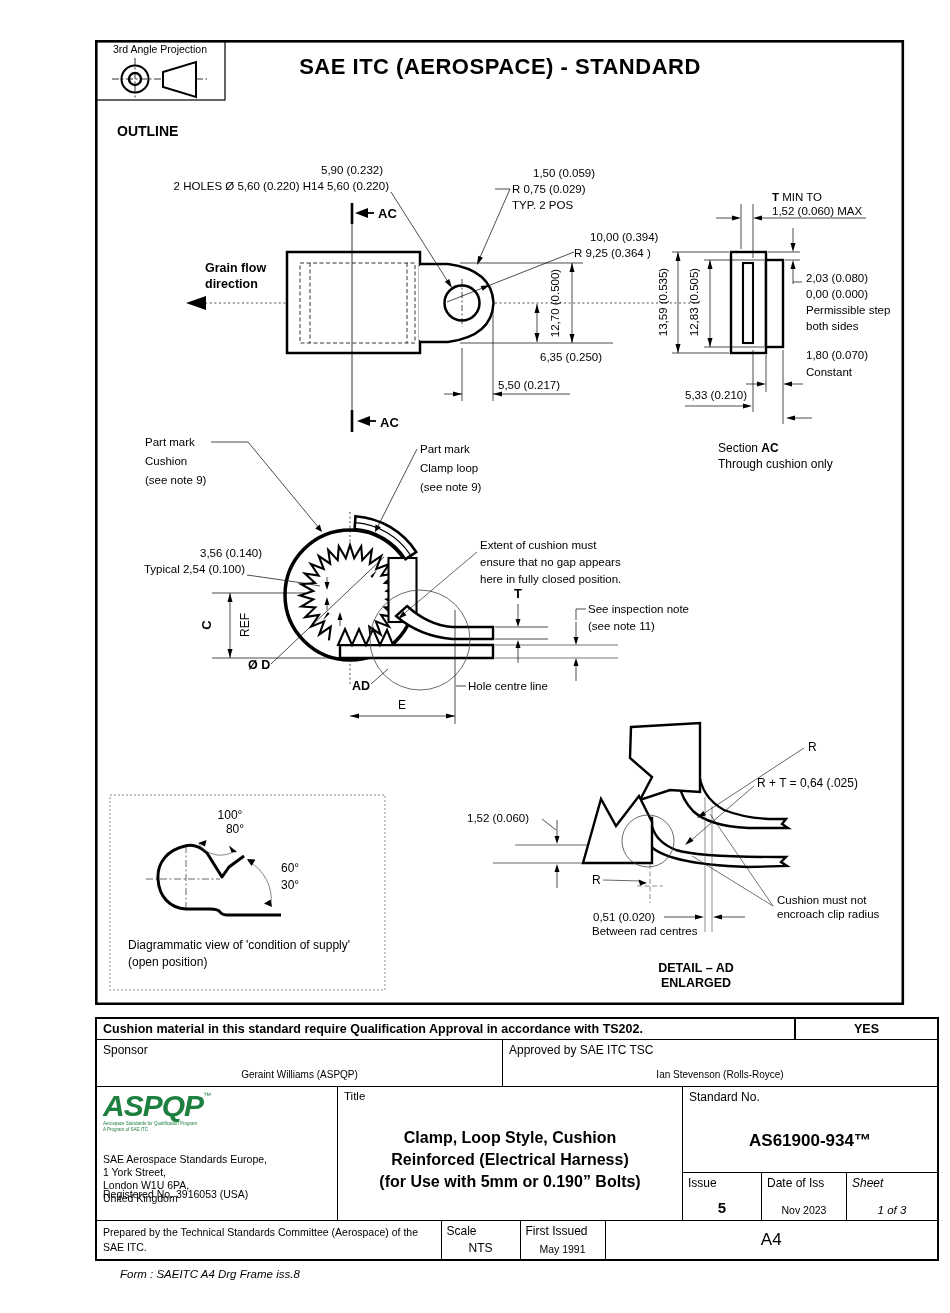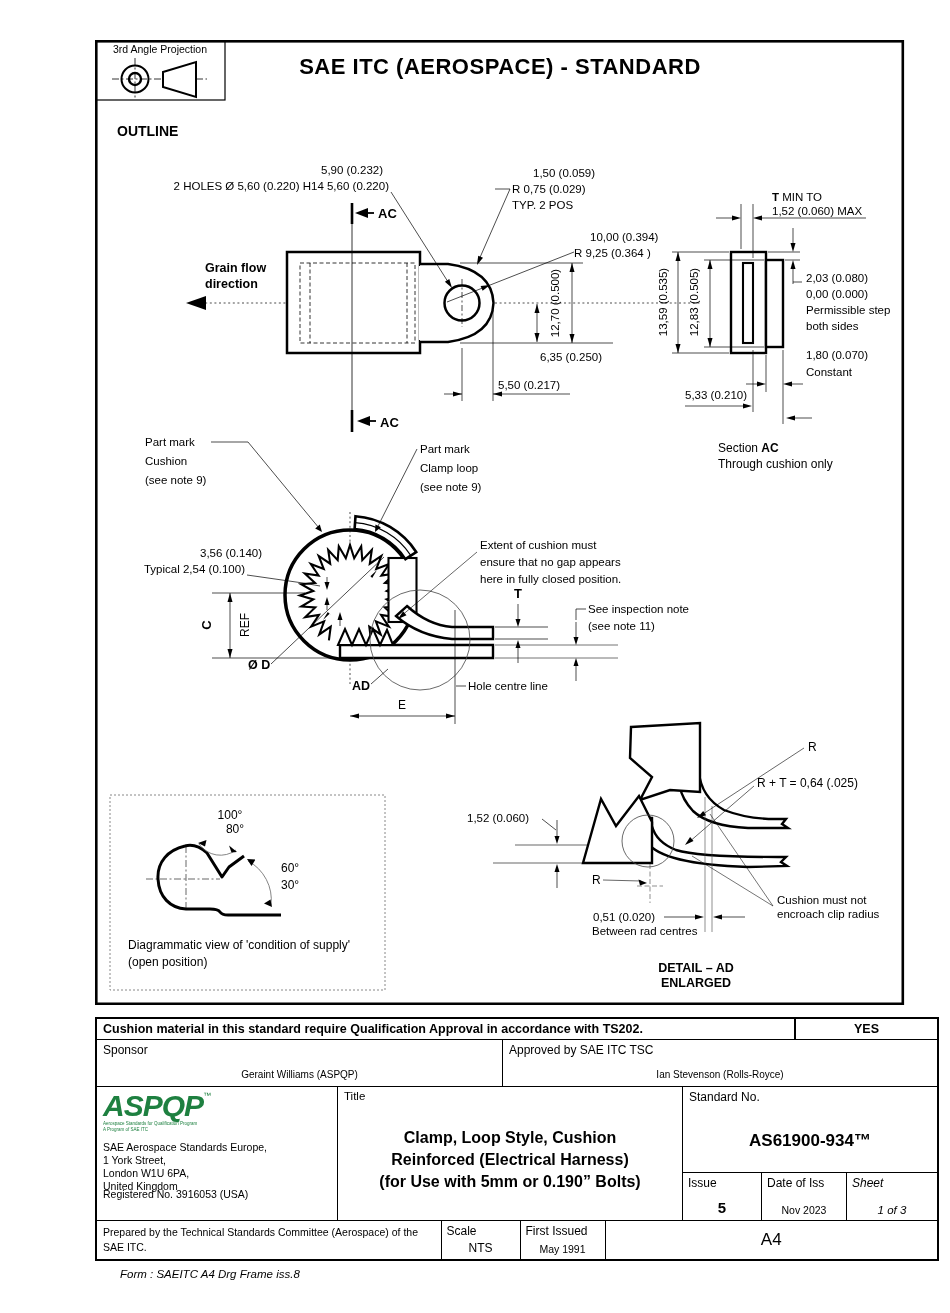--- a/index.html
+++ b/index.html
@@ -21,21 +21,21 @@
   .cell:last-child{border-right:none;}
   .qual{flex:1;font-weight:bold;font-size:12.5px;padding:3px 6px;}
   .qual-yes{width:141px;font-weight:bold;font-size:12.5px;text-align:center;padding:3px 0;}
   .sp{width:406px;height:46px;position:relative;font-size:12px;padding:3px 6px;}
   .sp .nm{position:absolute;left:0;right:0;bottom:6px;text-align:center;font-size:10px;}
   .logo-cell{width:241px;height:133px;position:relative;padding:4px 6px;}
   .logo-word{font-size:30px;font-weight:bold;font-style:italic;color:var(--logo-green);
      letter-spacing:-1px;line-height:30px;}
   .logo-tm{font-size:8px;vertical-align:top;color:var(--logo-green);}
   .logo-tag{font-size:4.5px;color:var(--logo-green);line-height:6px;}
-  .addr{font-size:10.5px;line-height:13px;margin-top:8px;}
+  .addr{font-size:10.5px;line-height:13px;margin-top:20px;}
   .reg{position:absolute;left:6px;bottom:20px;font-size:10.5px;}
   .title-cell{width:345px;height:133px;position:relative;font-size:11.5px;padding:3px 6px;}
   .doc-title{position:absolute;left:0;right:0;top:40px;text-align:center;
      font-weight:bold;font-size:16px;line-height:22px;}
   .std-cell{flex:1;display:flex;flex-direction:column;}
   .std-top{height:86px;border-bottom:1.5px solid #000;position:relative;font-size:12px;padding:3px 6px;}
   .std-no{position:absolute;left:0;right:0;top:44px;text-align:center;font-weight:bold;font-size:17px;}
   .std-bot{flex:1;display:flex;}
   .mini{position:relative;font-size:12px;padding:3px 5px;}
   .mini .val{position:absolute;left:0;right:0;bottom:4px;text-align:center;}

